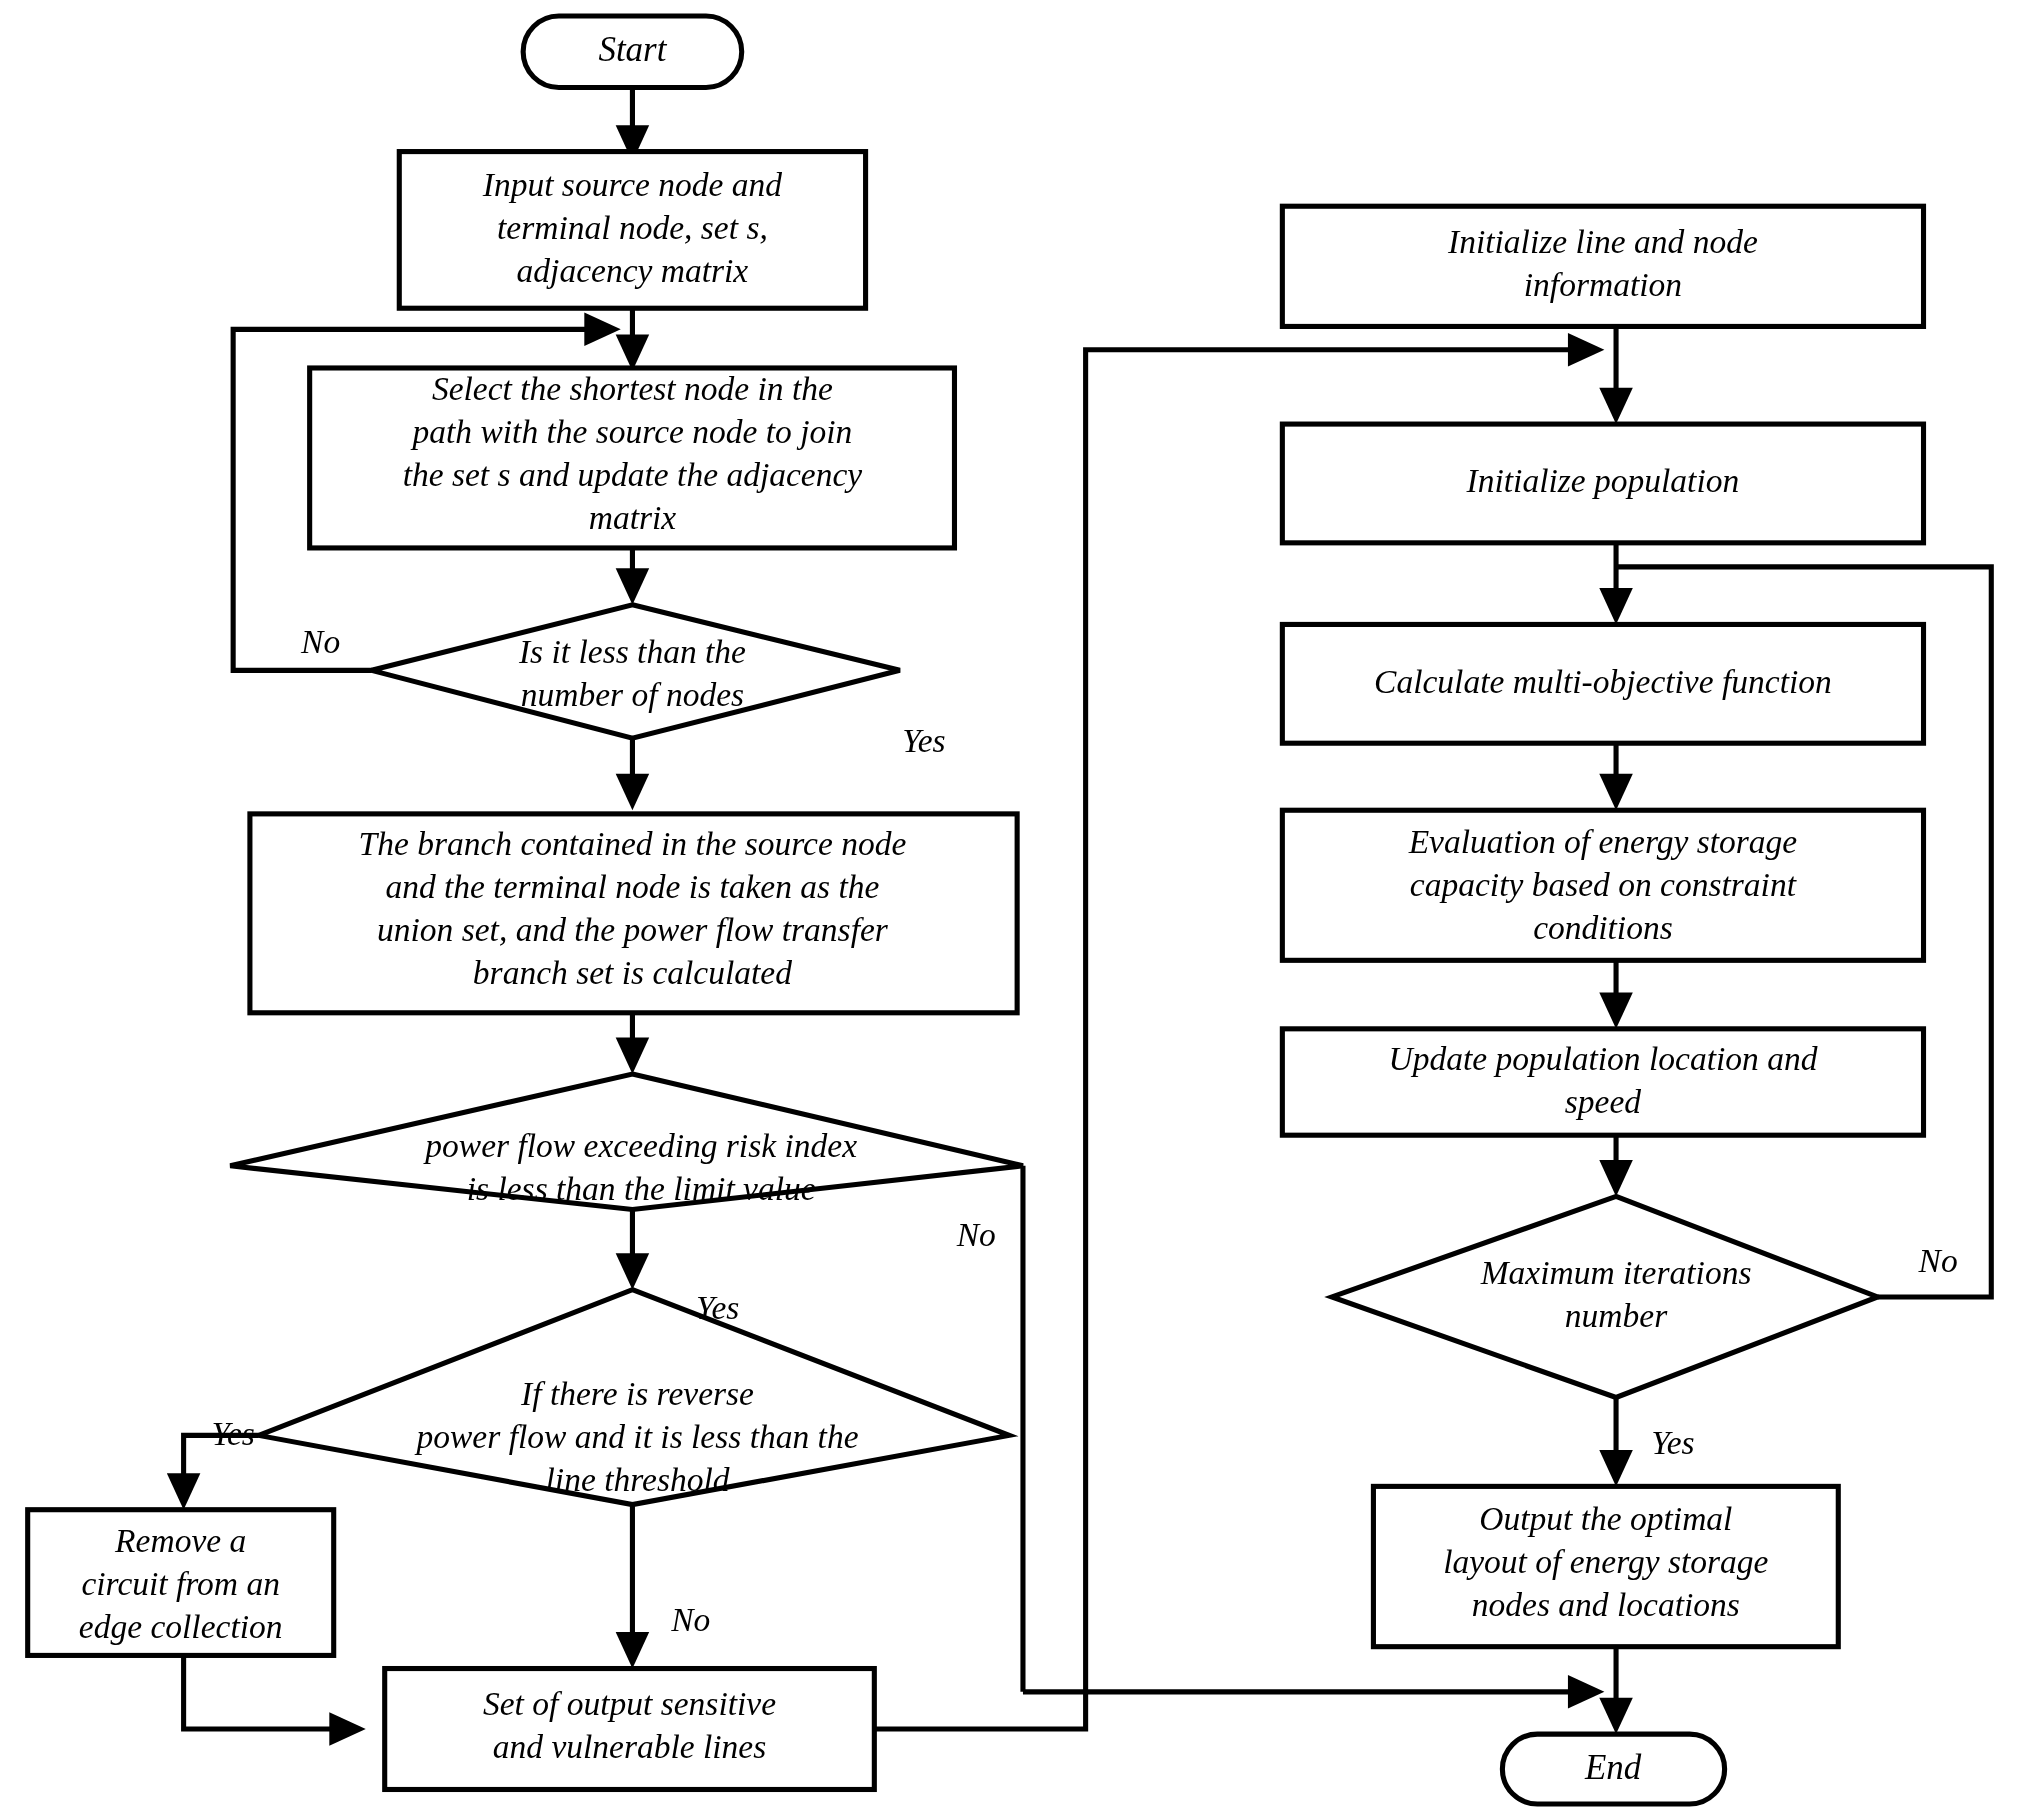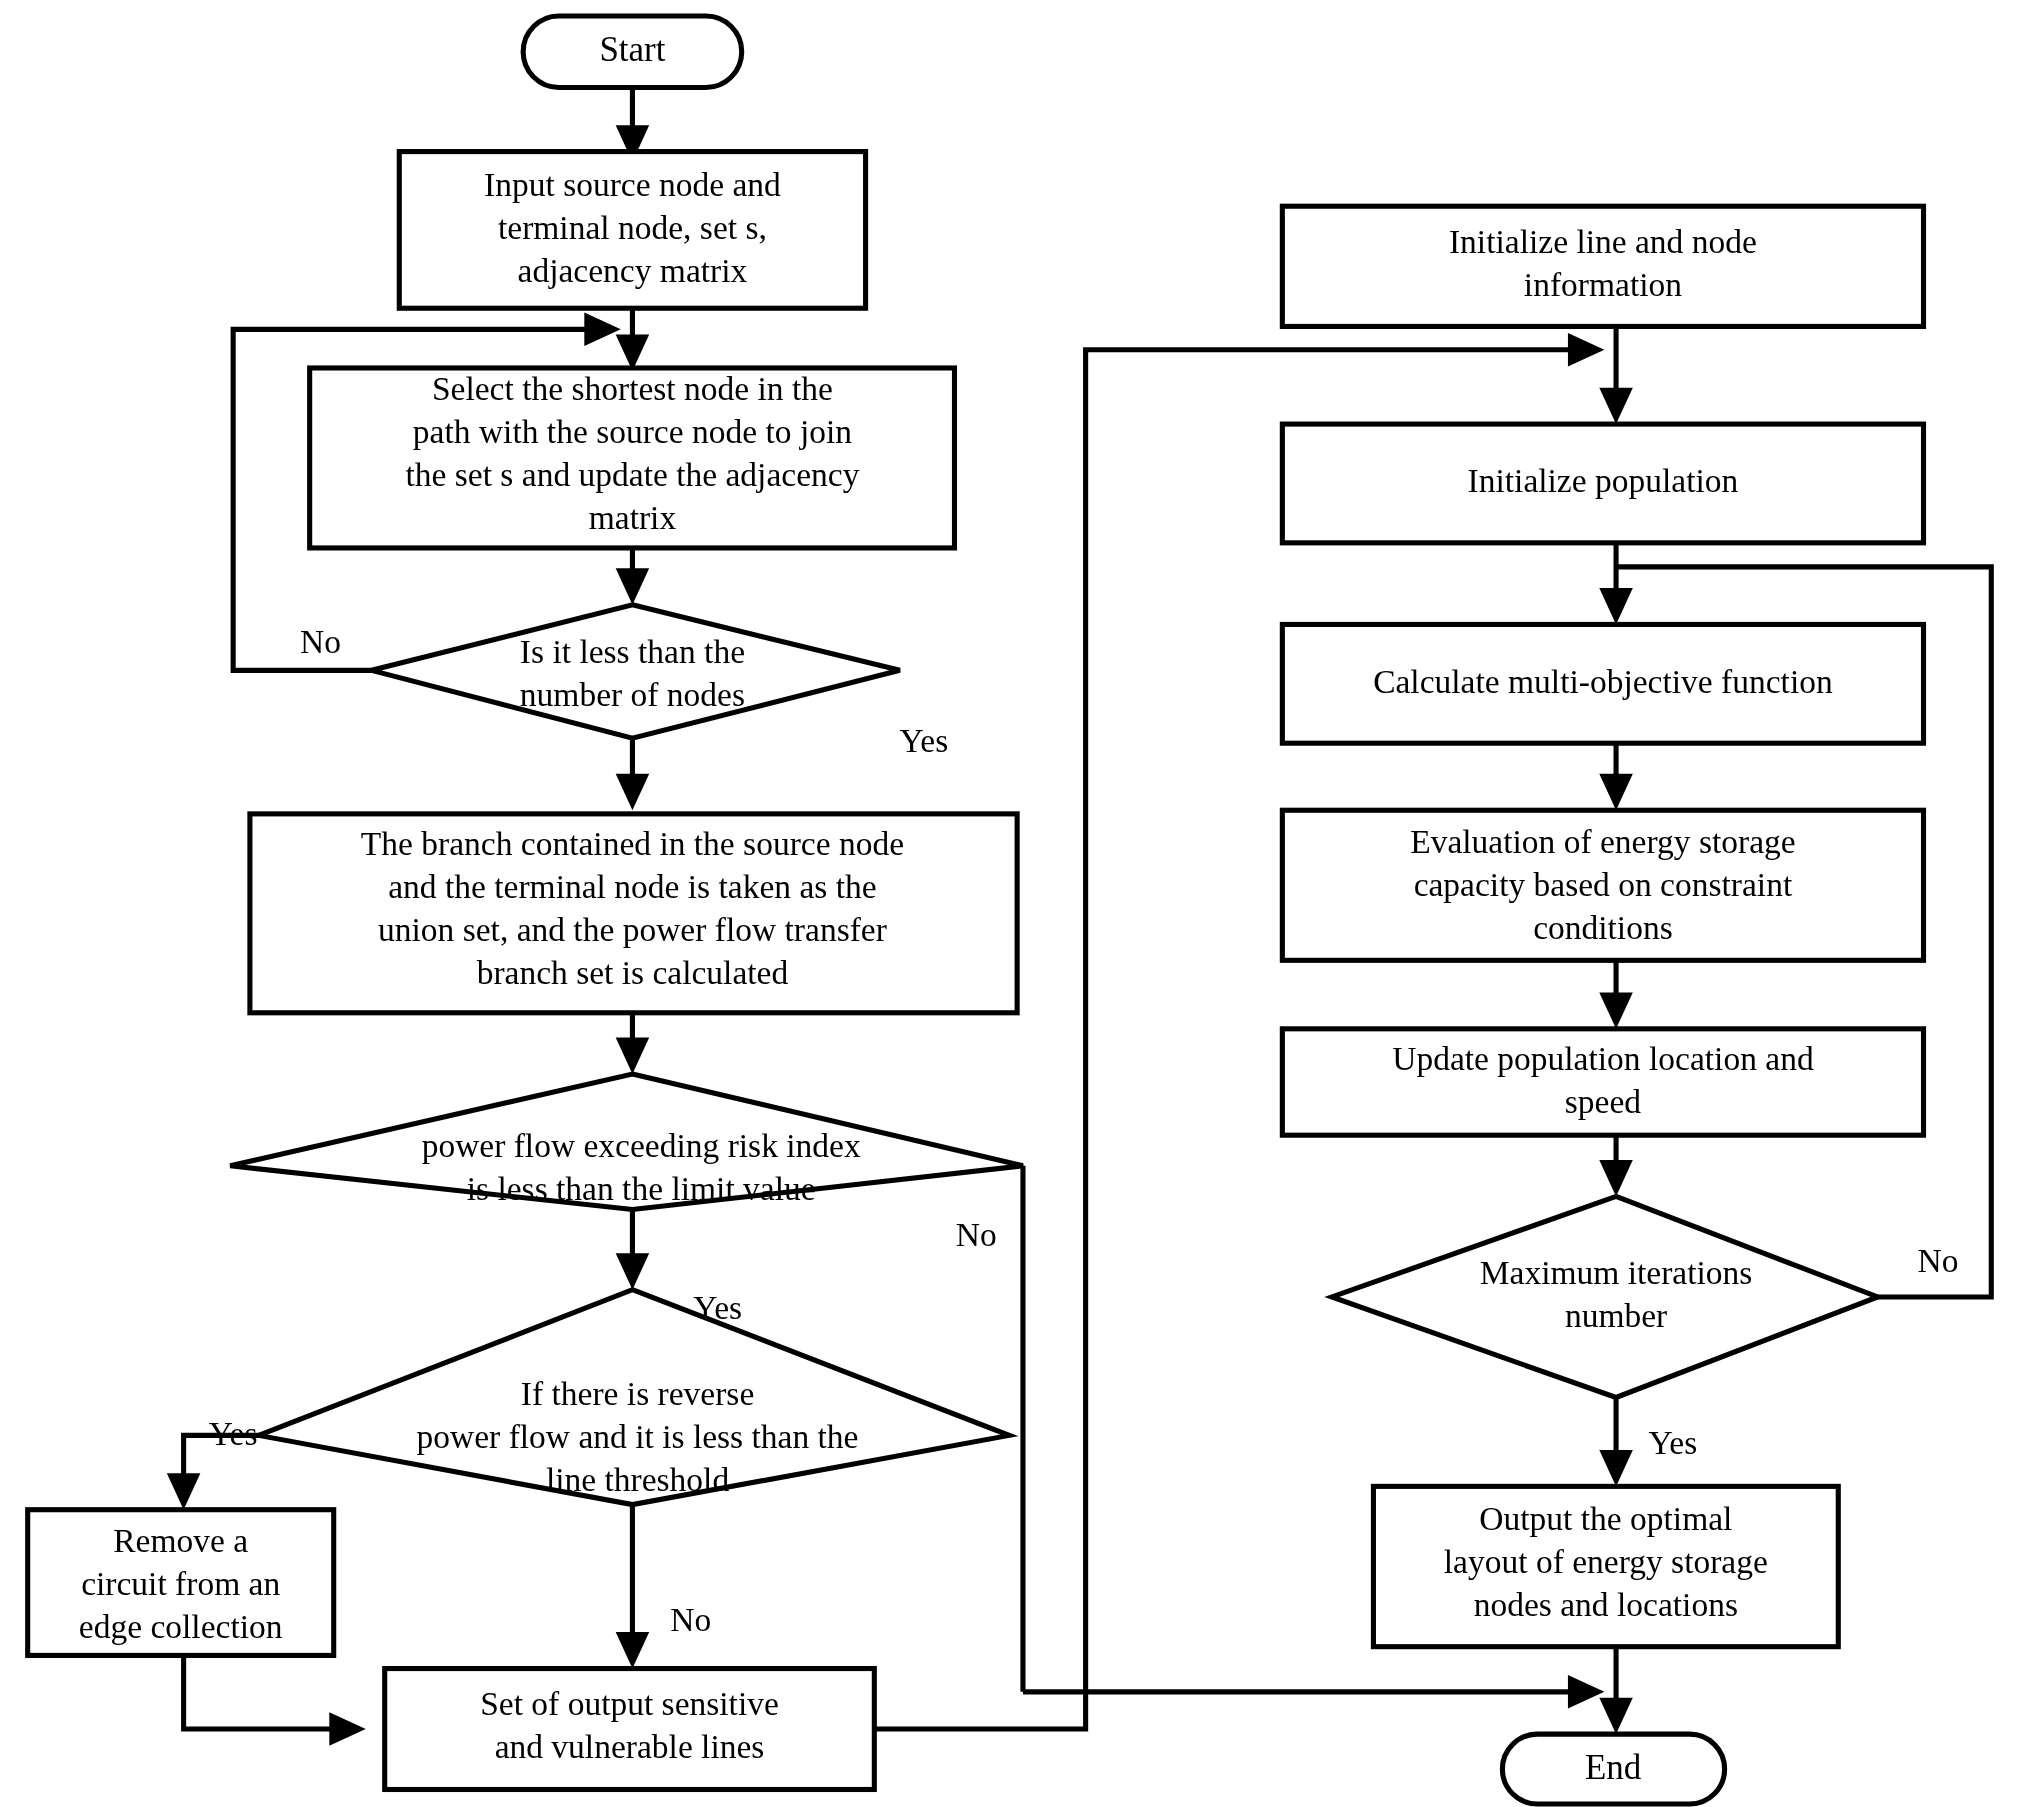--- a/index.html
+++ b/index.html
@@ -6,20 +6,21 @@
     margin: 0;
     padding: 0;
     background: #ffffff;
   }
   #root {
     position: relative;
     width: 2035px;
     height: 1807px;
     background: #ffffff;
     font-family: "Liberation Serif", "DejaVu Serif", serif;
+    font-style: italic;
   }
   svg#flow {
     position: absolute;
     top: 0; left: 0;
     width: 2035px;
     height: 1807px;
     display: block;
   }
   .shape { fill: #ffffff; stroke: #000000; stroke-width: 7; }
   .conn  { fill: none;    stroke: #000000; stroke-width: 7; }

